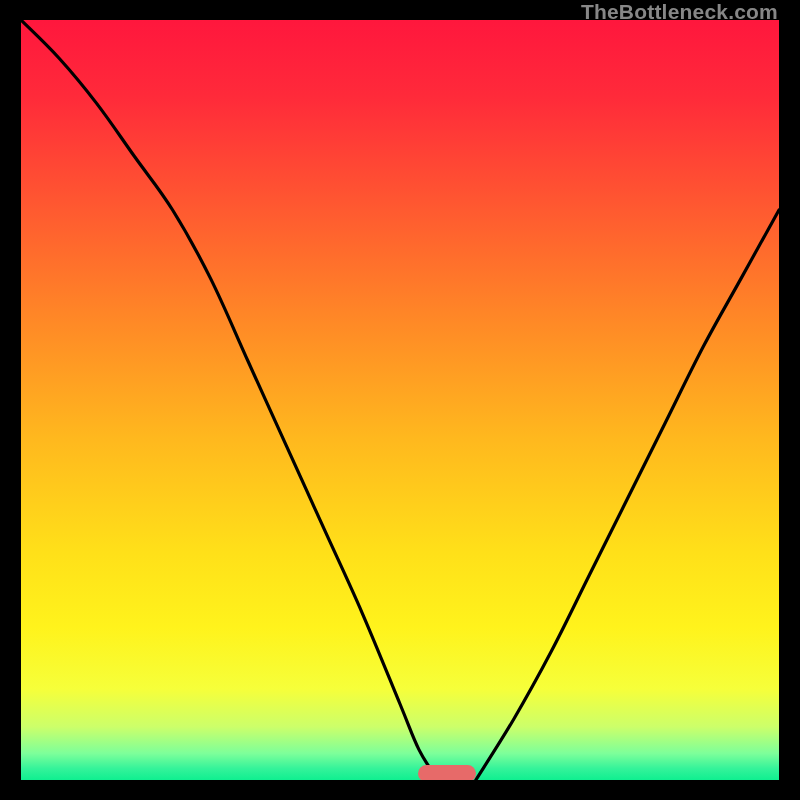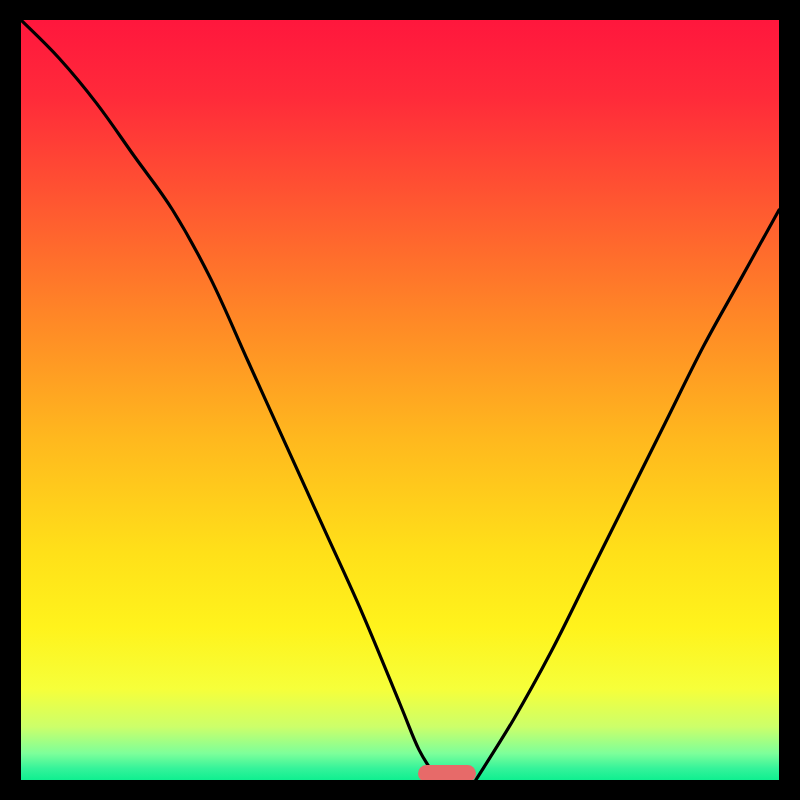--- a/index.html
+++ b/index.html
@@ -82,13 +82,14 @@
     </svg>
 
     <svg class="curves" viewBox="0 0 758 760" preserveAspectRatio="none">
       <path id="curve-left" fill="none" stroke-width="3.2" stroke-linecap="round" d="M 0 0 C 6.821999999999999 6.84, 24.256 22.951999999999998, 37.9 38 C 51.544 53.048, 62.15599999999999 65.816, 75.8 83.60000000000002 C 89.444 101.38400000000004, 100.05600000000001 117.64800000000008, 113.7 136.80000000000007 C 127.344 155.95200000000006, 137.956 168.11200000000002, 151.6 190 C 165.244 211.88799999999998, 175.856 231.04, 189.5 258.4 C 203.144 285.76, 213.756 311.90399999999994, 227.4 341.99999999999994 C 241.044 372.09599999999995, 251.656 395.504, 265.3 425.6 C 278.944 455.696, 289.556 479.104, 303.2 509.2 C 316.844 539.2959999999999, 327.456 561.3359999999999, 341.1 592.8 C 354.744 624.264, 368.767 659.376, 379 684 C 389.233 708.624, 391.128 715.9200000000001, 397.95 729.6 C 404.772 743.28, 413.48900000000003 754.528, 416.90000000000003 760" stroke="#000000"></path>
       <path id="curve-right" fill="none" stroke-width="3.2" stroke-linecap="round" d="M 454.8 760 C 461.622 749.056, 479.056 722.456, 492.7 699.2 C 506.344 675.9440000000001, 516.956 656.7919999999999, 530.6 630.8 C 544.244 604.808, 554.856 582.16, 568.5 554.8 C 582.144 527.4399999999999, 592.756 506.16, 606.4 478.8 C 620.044 451.44, 630.656 430.16, 644.3 402.8 C 657.944 375.44, 668.556 352.79200000000003, 682.2 326.8 C 695.844 300.808, 706.456 283.024, 720.1 258.4 C 733.744 233.77599999999998, 751.178 202.31199999999998, 758 190" stroke="#000000"></path>
     </svg>
 
     <div class="marker" id="marker" style="left: 397px; top: 745px; width: 58px; height: 17px; background: rgb(231, 106, 105);"></div>
   </div>
 
+  <div class="watermark">TheBottleneck.com</div>
 </div>
 
 </body></html>

